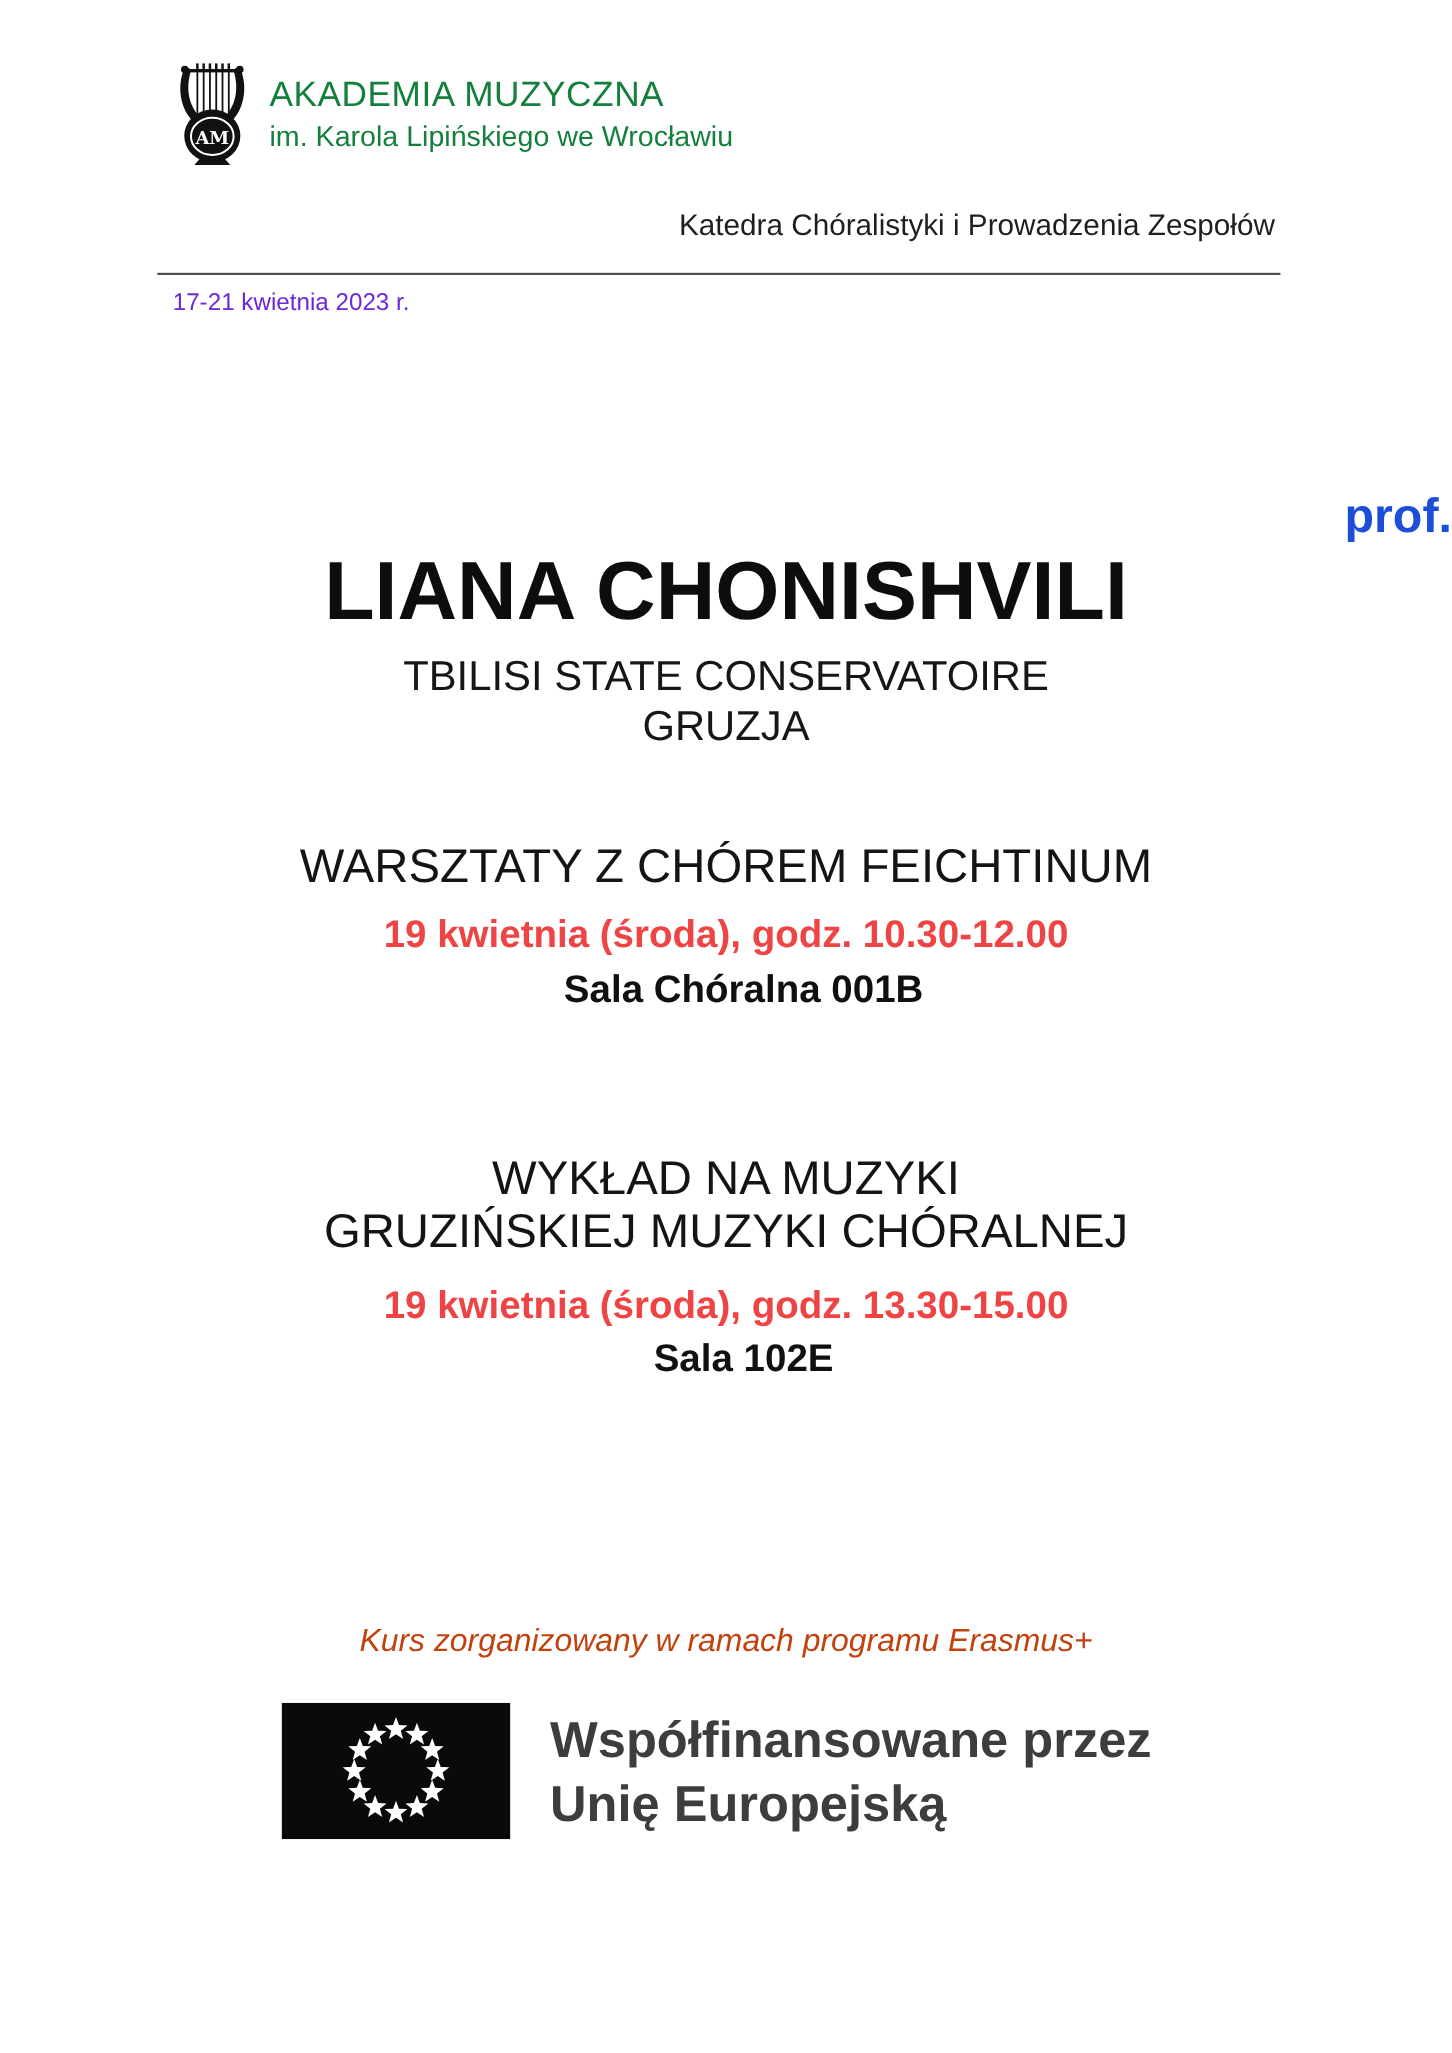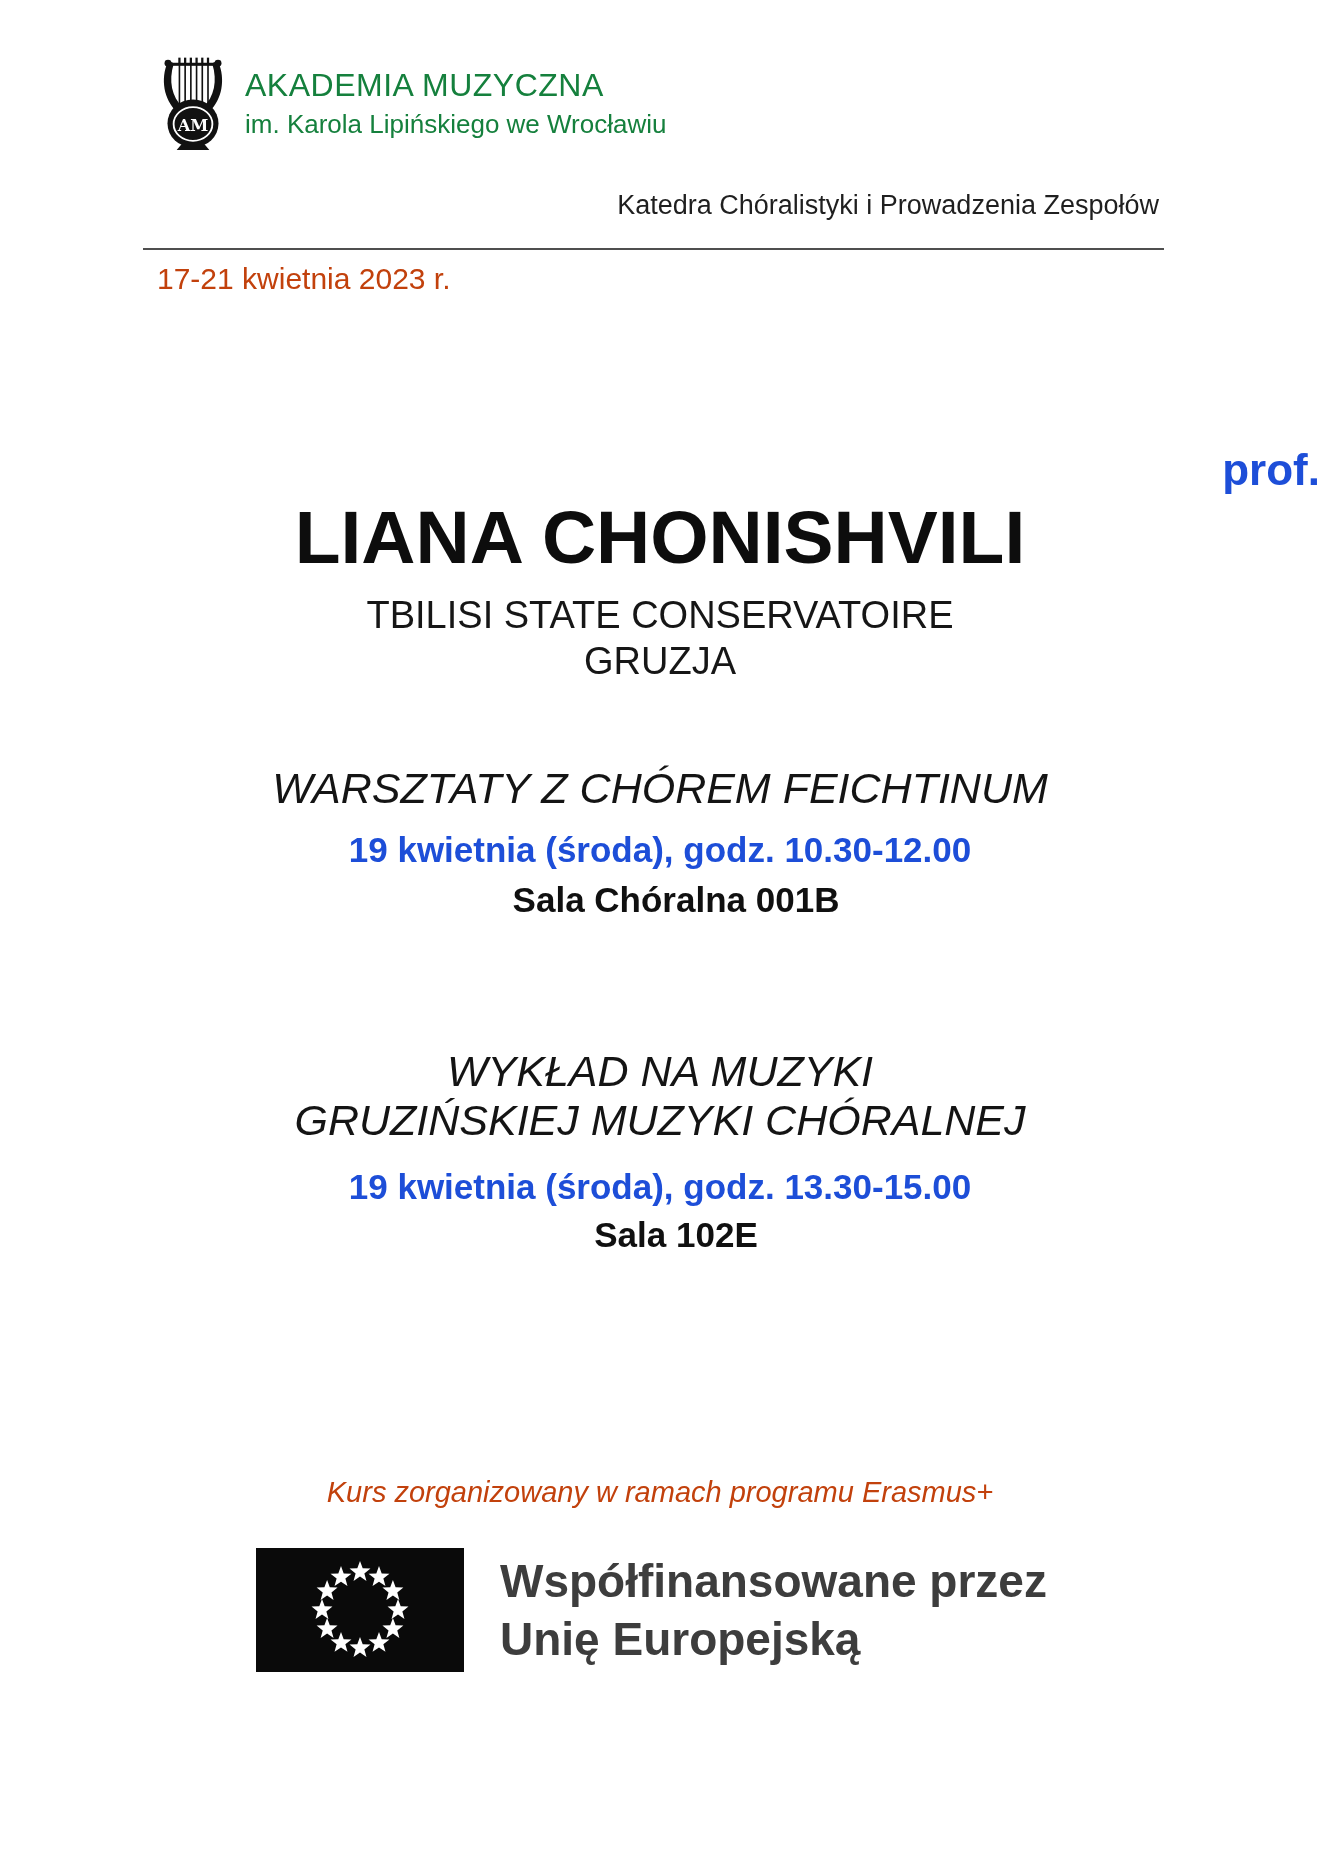--- a/index.html
+++ b/index.html
@@ -15,28 +15,28 @@
   .abs{position:absolute;}
   .center{left:0;right:0;text-align:center;}
   
   .logo-wrap{left:157px;top:50px;display:flex;align-items:flex-start;}
   .logo-lyre{width:72px;height:100px;}
   .logo-text{margin-left:16px;padding-top:18px;color:#15803d;}
   .logo-title{font-size:32px;letter-spacing:0.5px;line-height:1.1;}
   .logo-subtitle{font-size:26px;line-height:1.1;margin-top:7px;}
   .department{right:161px;top:190px;font-size:27px;color:#1f1f1f;}
   .rule{left:143px;top:248px;width:1021px;height:2px;background:#4f4f4f;}
-  .date-range{left:157px;top:262px;font-size:30px;color:#c2410c;}
+  .date-range{left:157px;top:262px;font-size:22px;color:#6d28d9;}
   
   .prof{top:446px;font-size:44px;font-weight:bold;line-height:1.1;color:#1d4ed8;text-align:right;}
   .name{top:500px;font-size:75px;font-weight:bold;line-height:1.0;letter-spacing:0;color:#0d0d0d;}
   .inst{top:592px;font-size:38px;line-height:46px;color:#161616;}
   
-  .ev-title{font-size:43px;font-style:italic;line-height:1.0;color:#141414;}
-  .ev-date{font-size:35px;font-weight:bold;line-height:1.0;color:#1d4ed8;}
+  .ev-title{font-size:43px;line-height:1.0;color:#141414;}
+  .ev-date{font-size:35px;font-weight:bold;line-height:1.0;color:#ef4444;}
   .ev-loc{font-size:35px;font-weight:bold;line-height:1.0;color:#101010;padding-left:32px;}
   .t1a{top:767px;}
   .d1{top:832px;}
   .l1{top:882px;}
   .t2a{top:1050px;}
   .t2b{top:1099px;}
   .d2{top:1169px;}
   .l2{top:1217px;}
   
   .program-note{top:1476px;font-size:29px;font-style:italic;color:#c2410c;}

